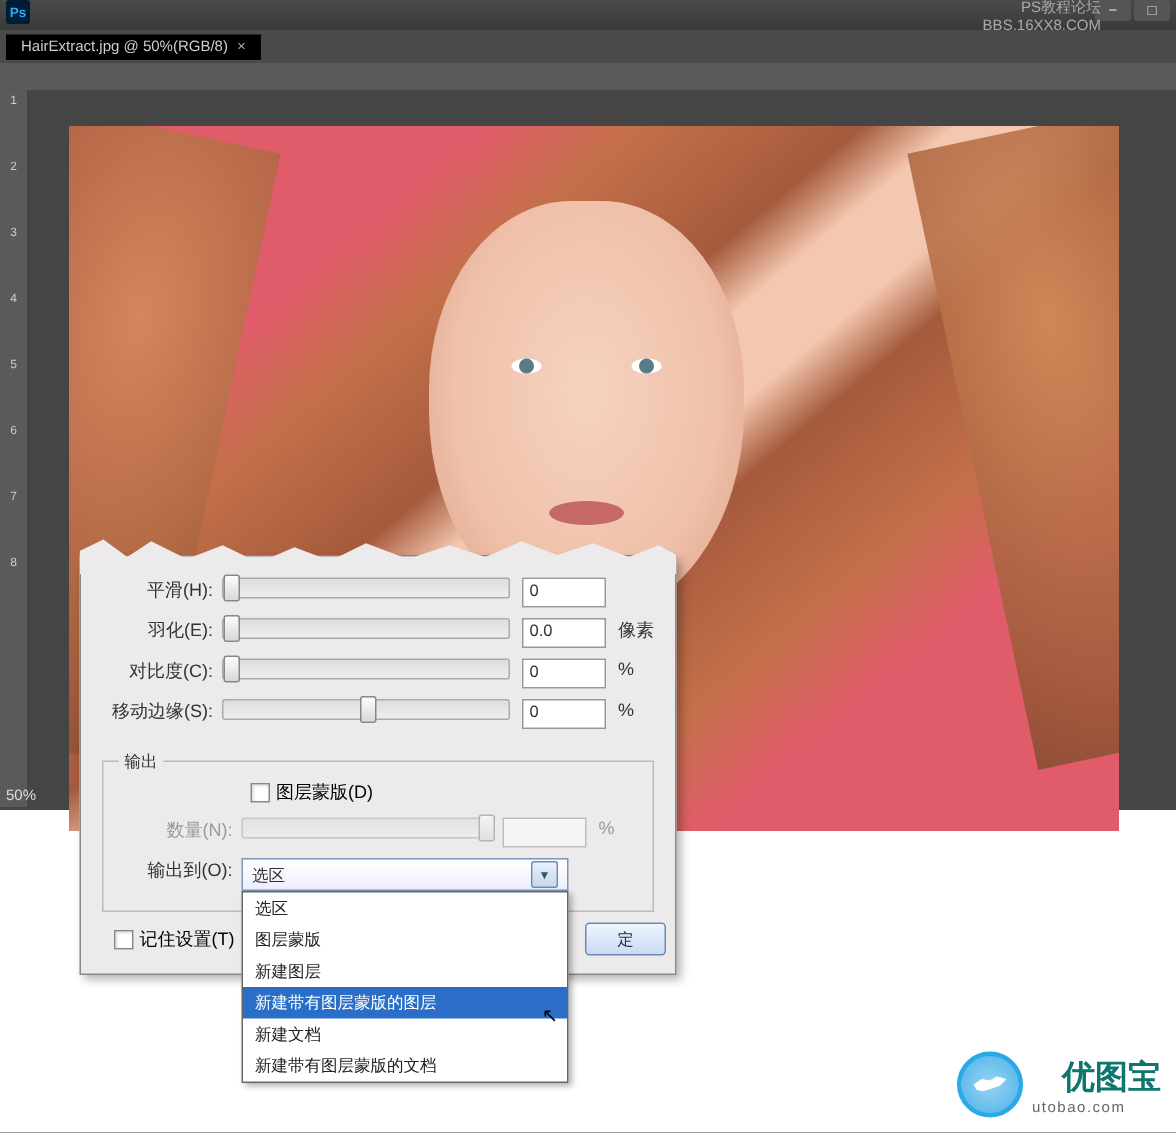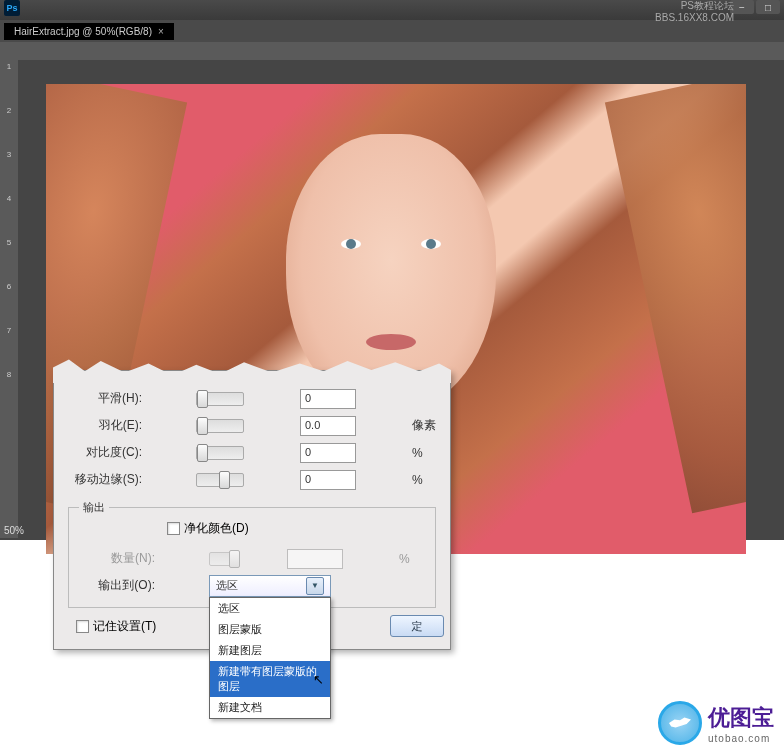--- a/index.html
+++ b/index.html
@@ -32,21 +32,21 @@
     .lips { position: absolute; left: 80px; top: 200px; width: 50px; height: 16px; background: #c76868; border-radius: 50%; }
     .hair-l { position: absolute; left: -130px; top: -10px; width: 230px; height: 420px; background: radial-gradient(ellipse at 70% 30%,#d48a5a 0%,#a05a3a 60%,#6a3a28 100%); border-radius: 60% 0 0 50%; transform: rotate(12deg); opacity: 0.9; }
     .hair-r { position: absolute; right: -130px; top: -10px; width: 230px; height: 420px; background: radial-gradient(ellipse at 30% 30%,#d48a5a 0%,#a05a3a 60%,#6a3a28 100%); border-radius: 0 60% 50% 0; transform: rotate(-12deg); opacity: 0.9; }
     .shirt { position: absolute; left: 160px; top: 330px; width: 200px; height: 140px; background: #b72a5c; border-radius: 40px 40px 0 0; }
     
     .zoom-label { position: absolute; left: 4px; bottom: 2px; color: #ddd; font-size: 10px; }
     
     .dialog { position: absolute; left: 53px; top: 370px; width: 398px; background: #eceaea; border: 1px solid #888; box-shadow: 3px 3px 6px rgba(0,0,0,0.3); z-index: 20; padding: 14px 14px 6px 14px; }
     .torn-top { position: absolute; top: -14px; left: -1px; right: -1px; height: 26px; background: #eceaea; clip-path: polygon(0 100%,0 40%,4% 10%,8% 55%,12% 15%,18% 60%,24% 25%,30% 70%,36% 30%,42% 65%,48% 20%,55% 60%,62% 25%,68% 55%,74% 15%,80% 50%,86% 20%,92% 55%,97% 25%,100% 50%,100% 100%); }
     
-    .field-row { display: flex; align-items: center; height: 27px; margin-bottom: 0px; gap: 48px; }
+    .field-row { display: flex; height: 27px; margin-bottom: 0px; }
     .fl { width: 80px; text-align: right; color: #333; padding-right: 6px; }
     .fl.disabled { color: #9a9a9a; }
     .slider { flex: 1; height: 14px; background: linear-gradient(#ddd,#eee); border: 1px solid #aaa; border-radius: 2px; position: relative; margin-right: 8px; }
     .thumb { position: absolute; top: -3px; width: 11px; height: 18px; background: linear-gradient(#fdfdfd,#d8d8d8); border: 1px solid #888; border-radius: 2px; }
     .val { width: 56px; height: 20px; border: 1px solid #999; background: #fff; text-align: left; padding: 2px 4px; font-size: 11px; color: #333; }
     .unit { width: 32px; padding-left: 8px; color: #333; }
     
     .fieldset { border: 1px solid #bcbcbc; margin-top: 14px; padding: 12px 12px 8px 12px; position: relative; }
     .legend { position: absolute; top: -8px; left: 10px; background: #eceaea; padding: 0 4px; color: #333; font-size: 11px; }
     
@@ -61,21 +61,21 @@
     .dropdown { position: absolute; top: 22px; left: 0; right: 0; background: #fff; border: 1px solid #666; z-index: 30; box-shadow: 2px 2px 4px rgba(0,0,0,0.3); }
     .dd-item { padding: 3px 8px; font-size: 11px; color: #222; cursor: default; }
     .dd-item.sel { background: #2a6ec8; color: #fff; }
     .dd-cursor { position: absolute; right: 6px; top: 74px; font-size: 13px; color: #000; pointer-events: none; }
     
     .ok-btn { position: absolute; right: 6px; bottom: 12px; width: 54px; height: 22px; background: linear-gradient(#eef5ff,#c9dbf4); border: 1px solid #6a8ab0; border-radius: 3px; display: flex; align-items: center; justify-content: center; font-size: 11px; color: #234; }
     
     .logo-wm { position: absolute; right: 10px; bottom: 10px; display: flex; align-items: center; gap: 6px; }
     .logo-circ { width: 44px; height: 44px; border: 3px solid #2aa8e8; border-radius: 50%; display: flex; align-items: center; justify-content: center; background: radial-gradient(#9ad4f4,#4ab2e8); }
     .logo-bird { width: 22px; height: 18px; background: #fff; clip-path: polygon(0 50%,25% 30%,50% 35%,70% 20%,100% 30%,80% 55%,55% 65%,30% 75%,10% 70%); }
-    .logo-text { font-size: 22px; font-weight: bold; color: #4c1d95; }
+    .logo-text { font-size: 22px; font-weight: bold; color: #0f766e; margin-left: 20px; }
     .logo-sub { font-size: 10px; color: #666; letter-spacing: 1px; }
   </style>
 </head>
 <body>
 
 <div class="ps-window">
   <div class="title-bar">
     <div class="ps-icon">Ps</div>
     <div class="win-controls">
       <div class="win-btn">−</div>
@@ -157,21 +157,21 @@
       </div>
     <div class="val">0</div>
     <div class="unit">%</div>
   </div>
 
   <div class="fieldset">
     <div class="legend">输出</div>
 
     <div class="check-row">
       <div class="checkbox"></div>
-      <span>净化颜色(D)</span>
+      <span>图层蒙版(D)</span>
     </div>
 
     <div class="field-row">
       <div class="fl disabled">数量(N):</div>
       <div class="slider" style="opacity:0.55">
           <div class="thumb" style="left:96%"></div>
         </div>
       <div class="val" style="opacity:0.55"></div>
       <div class="unit disabled" style="color:#9a9a9a">%</div>
     </div>
@@ -182,20 +182,21 @@
         <div class="select-box">
           <span>选区</span>
           <div class="select-arrow">▼</div>
         </div>
         <div class="dropdown">
           <div class="dd-item">选区</div>
           <div class="dd-item">图层蒙版</div>
           <div class="dd-item">新建图层</div>
           <div class="dd-item sel">新建带有图层蒙版的图层</div>
           <div class="dd-item">新建文档</div>
+          <div class="dd-item">新建带有图层蒙版的文档</div>
           <span class="dd-cursor">↖</span>
         </div>
       </div>
       <div class="unit"></div>
     </div>
   </div>
 
   <div class="check-row left" style="margin-top:10px;padding-left:8px">
     <div class="checkbox"></div>
     <span>记住设置(T)</span>

